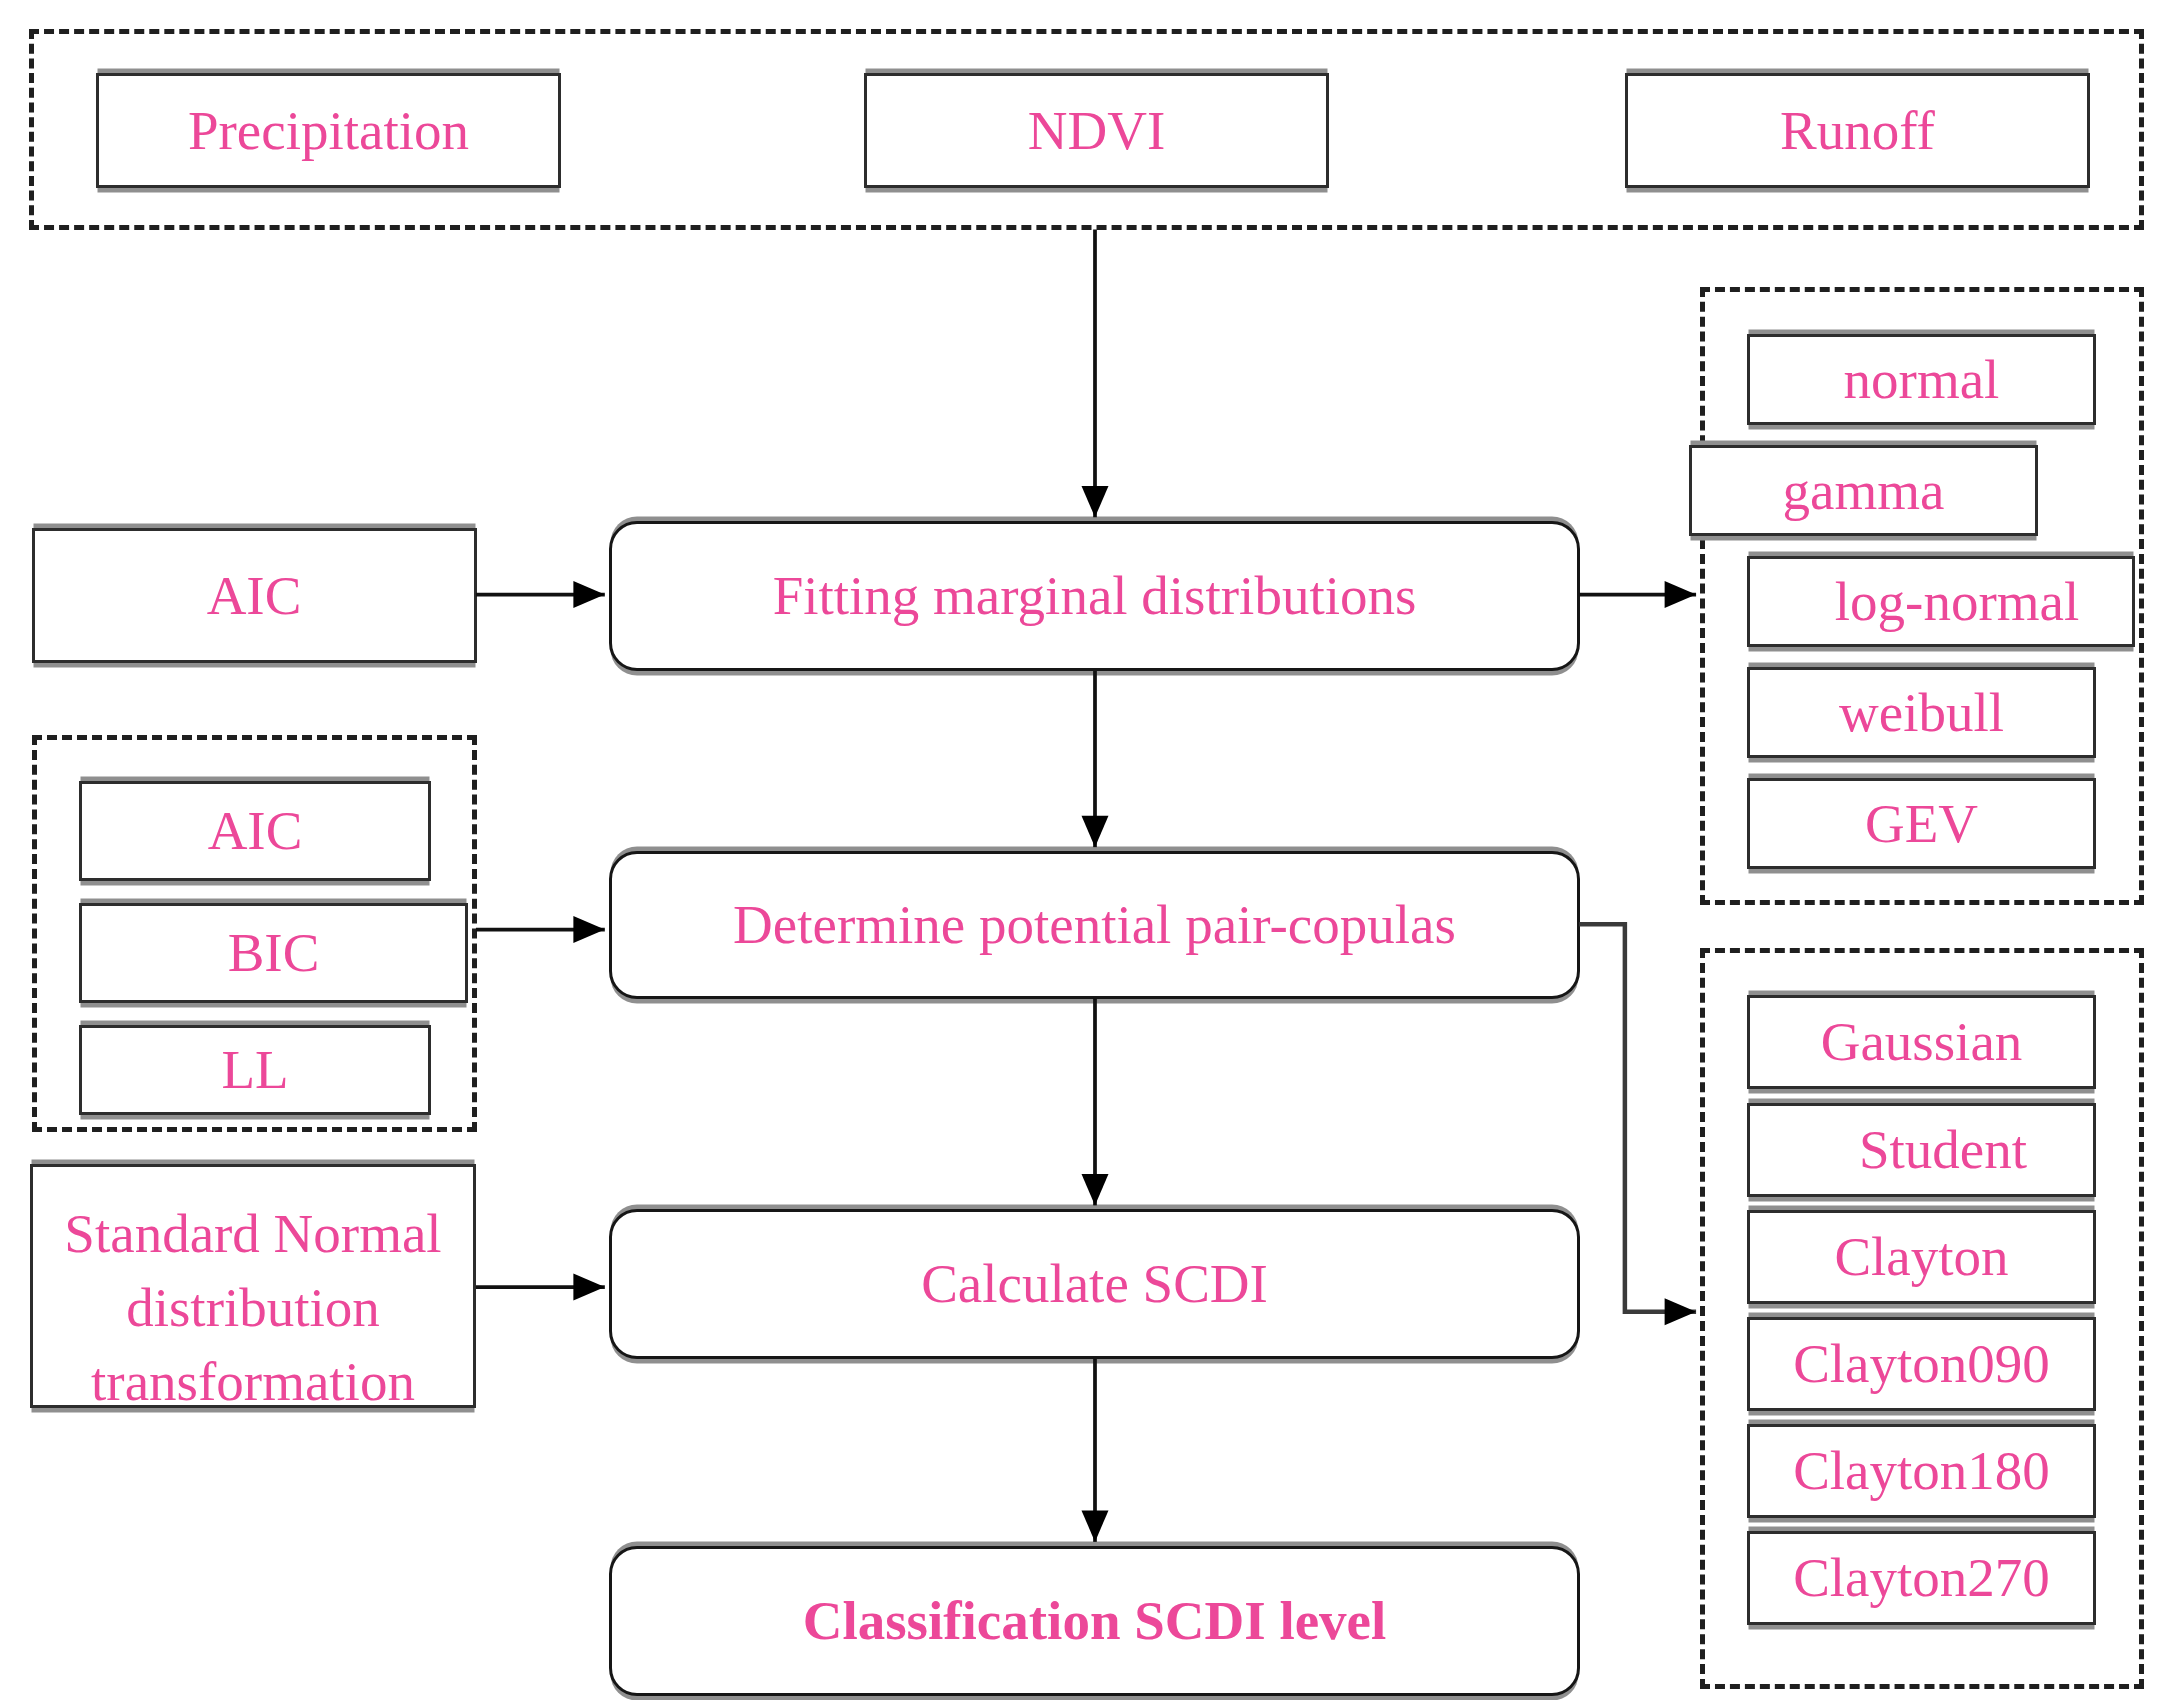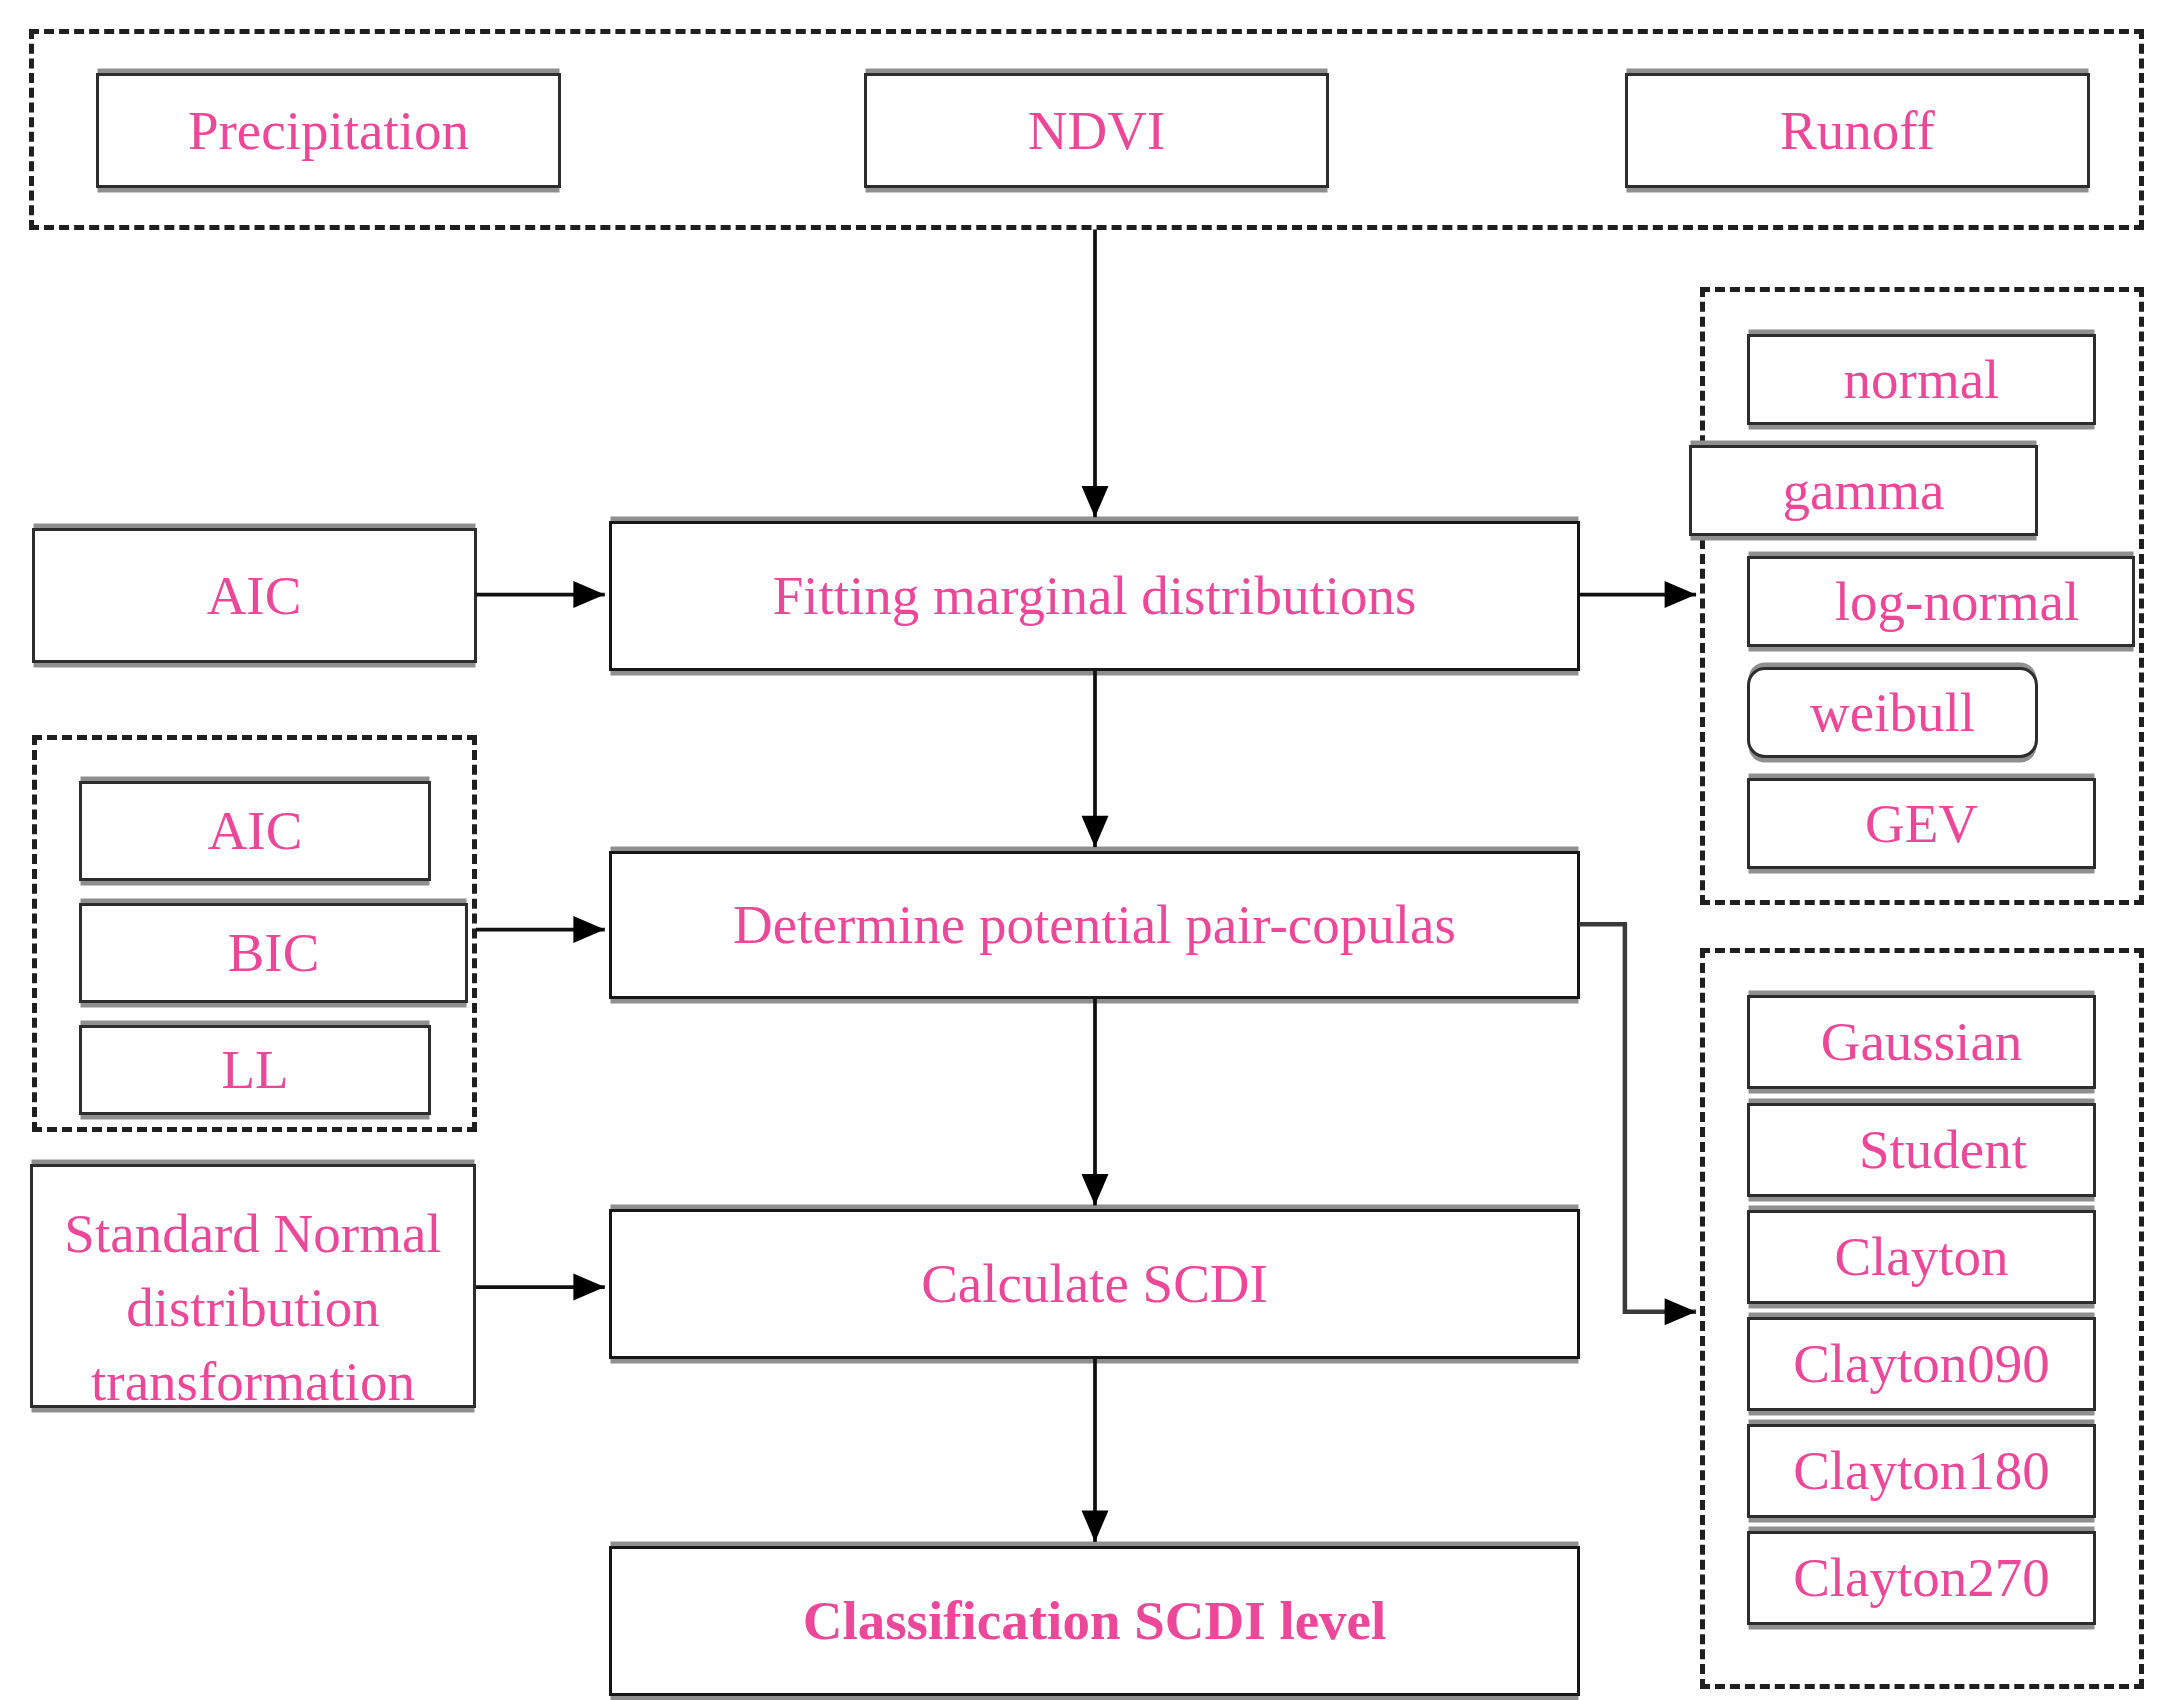--- a/index.html
+++ b/index.html
@@ -31,20 +31,21 @@
     align-items: center;
     justify-content: center;
     text-align: center;
     color: #ec4899;
     font-size: 55px;
     line-height: 1.15;
   }
   .node.big {
     border-width: 3.7px;
     border-color: #161616;
+    border-radius: 28px;
   }
   .node .lbl { pointer-events: none; }
   .wrap-lbl { width: 405px; line-height: 1.35; margin-top: 44px; }
   #connectors {
     position: absolute;
     left: 0; top: 0;
     width: 2172px;
     height: 1701px;
     pointer-events: none;
   }
@@ -105,21 +106,21 @@
 
   <div class="node" style="left:1747px; top:334px; width:349px; height:91px;">
     <span class="lbl">normal</span>
   </div>
   <div class="node" style="left:1689px; top:445px; width:349px; height:91px;">
     <span class="lbl">gamma</span>
   </div>
   <div class="node" style="left:1747px; top:556px; width:388px; height:91px;padding-left:32px;">
     <span class="lbl">log-normal</span>
   </div>
-  <div class="node" style="left:1747px; top:667px; width:291px; height:91px;border-radius:18px;">
+  <div class="node" style="left:1747px; top:667px; width:349px; height:91px;">
     <span class="lbl">weibull</span>
   </div>
   <div class="node" style="left:1747px; top:778px; width:349px; height:91px;">
     <span class="lbl">GEV</span>
   </div>
 
   <div class="node" style="left:1747px; top:995px; width:349px; height:94px;">
     <span class="lbl">Gaussian</span>
   </div>
   <div class="node" style="left:1747px; top:1103px; width:349px; height:94px;padding-left:43px;">

